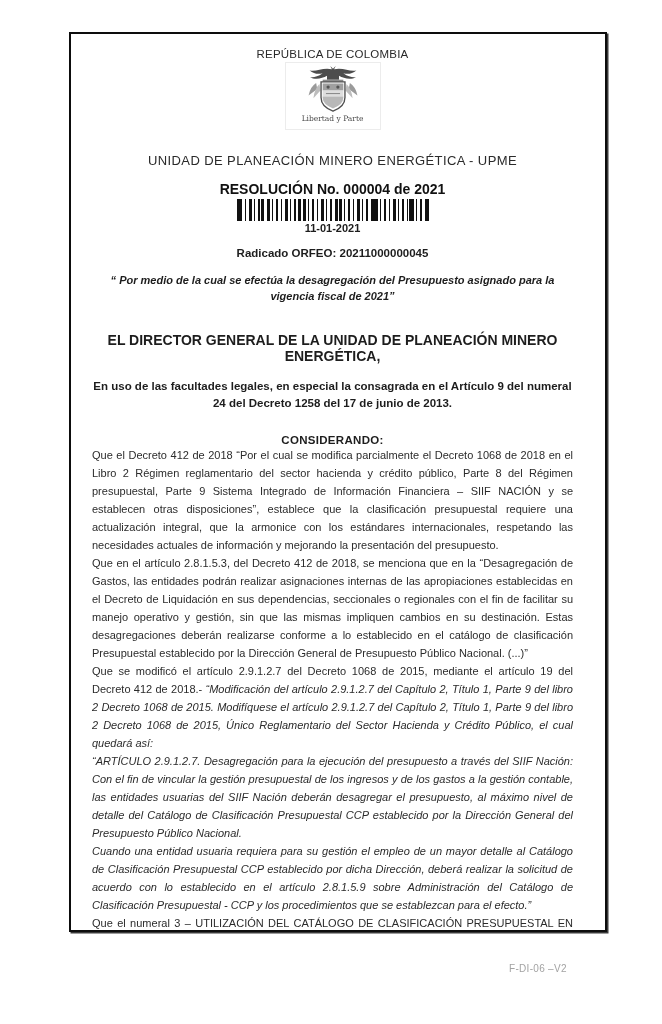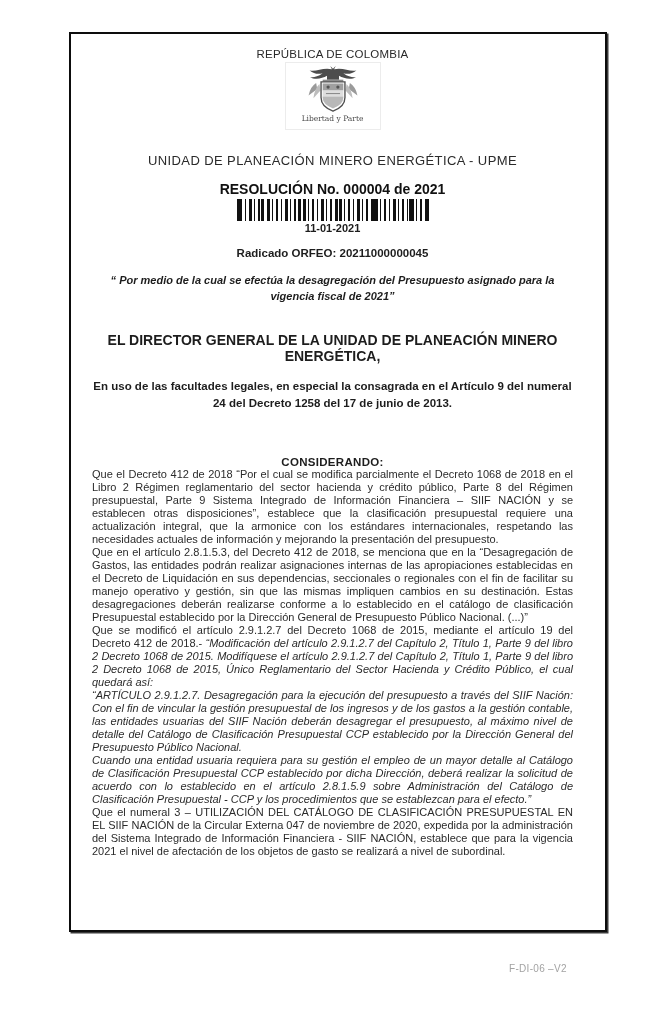--- a/index.html
+++ b/index.html
@@ -106,29 +106,29 @@
     font-weight: bold;
   }
   .powers {
     margin: 14px auto 0;
     max-width: 528px;
     font-size: 11.5px;
     font-weight: bold;
     line-height: 17px;
   }
   .considerando {
-    margin-top: 44px;
+    margin-top: 22px;
     font-size: 11.5px;
     font-weight: bold;
     letter-spacing: 0.3px;
   }
   p.body-par {
     margin: 0;
     font-size: 11px;
-    line-height: 13px;
+    line-height: 18px;
     text-align: justify;
     color: #2b2b2b;
   }
   .mt-p1 { margin-top: 22px; }
   .mt-p  { margin-top: 16px; }
   .quote-block {
     margin-left: 13px;
     font-style: italic;
   }
   .mt-q1 { margin-top: 13px; }

